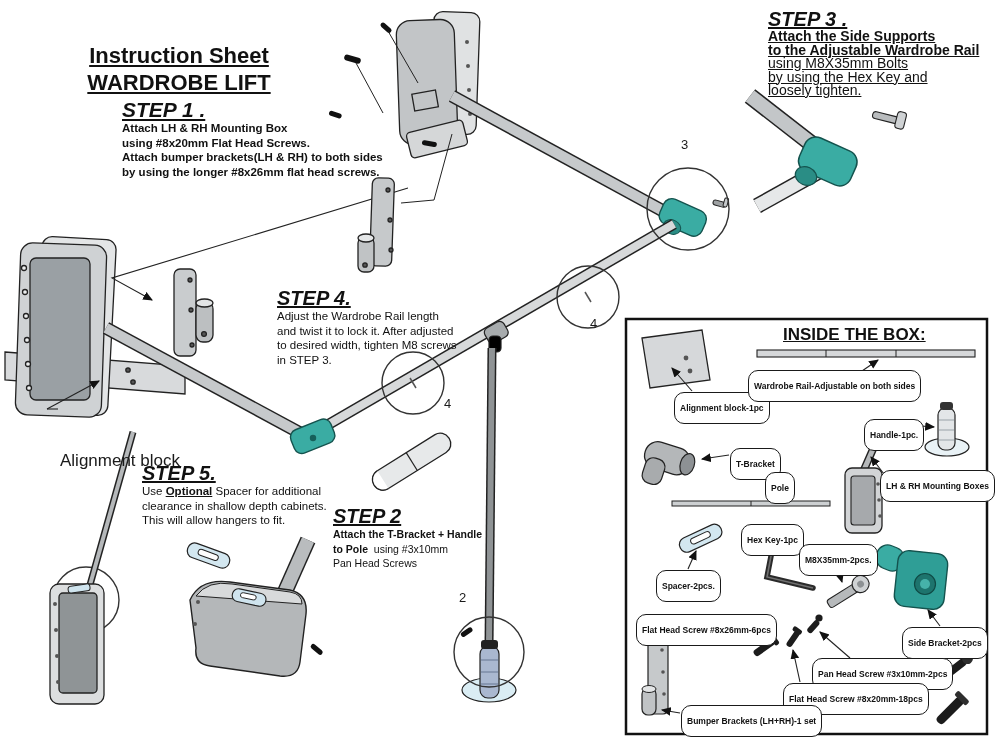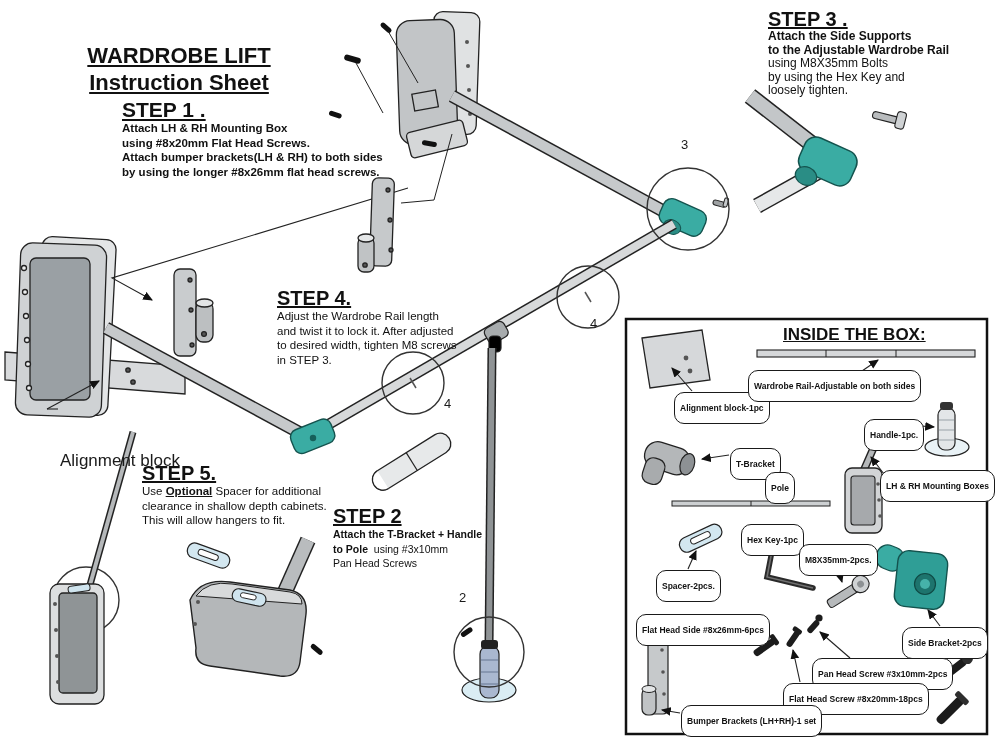--- a/index.html
+++ b/index.html
@@ -3,23 +3,23 @@
 <meta charset="utf-8">
 <style>
   html,body{margin:0;padding:0;background:#fff;}
   .sheet{position:relative;width:997px;height:740px;background:#fff;overflow:hidden;
          font-family:"Liberation Sans",sans-serif;color:#111;}
   svg.art{position:absolute;left:0;top:0;z-index:1;}
   .tb{position:absolute;z-index:2;}
   .u{text-decoration:underline;}
   .b{font-weight:bold;}
   .title-block{left:84px;top:42px;width:190px;text-align:center;font-size:22px;font-weight:bold;line-height:27px;}
-  .step-head{font-weight:bold;text-decoration:underline;font-size:20px;line-height:22px;}
+  .step-head{font-weight:bold;text-decoration:underline;font-size:20px;line-height:22px;font-style:italic;}
   .step-body{font-size:11.5px;line-height:14.5px;}
-  .small-body{font-size:12px;line-height:13.5px;}
+  .small-body{font-size:14px;line-height:13.5px;text-decoration:underline;}
   .pill{position:absolute;z-index:3;border:1.5px solid #1a1a1a;border-radius:10px;background:#fff;
         font-size:8.5px;font-weight:bold;padding:10px 5px;white-space:nowrap;line-height:10px;}
   .marker-num{position:absolute;z-index:3;font-size:13px;font-weight:normal;color:#1a1a1a;}
   .plain-label{position:absolute;z-index:3;font-size:17px;color:#1a1a1a;white-space:nowrap;margin-top:48px;}
   .box-title{position:absolute;z-index:3;font-size:17px;font-weight:bold;text-decoration:underline;white-space:nowrap;}
   .keep{white-space:pre-wrap;}
 </style>
 </head>
 <body>
 
@@ -324,22 +324,22 @@
         <circle cx="970" cy="666" r="5.5" fill="#2e2e2e"></circle>
       </g>
       <g transform="rotate(-45 952 708)">
         <rect x="932" y="704" width="34" height="9" rx="4" fill="#1c1c1c"></rect>
         <rect x="963" y="700" width="6" height="16" rx="2" fill="#2e2e2e"></rect>
       </g>
     </g>
   </svg>
 
   <div class="tb title-block">
+    <div class="u">Instruction Sheet</div>
     <div class="u">WARDROBE LIFT</div>
-    <div class="u">Instruction Sheet</div>
   </div>
 
   <div class="tb" style="left:122px;top:99px;">
     <div class="step-head" style="font-size:21px;">STEP 1 .</div>
     <div class="step-body b">
       <div>Attach LH &amp; RH Mounting Box</div>
       <div>using #8x20mm Flat Head Screws.</div>
       <div>Attach bumper brackets(LH &amp; RH) to both sides</div>
       <div>by using the longer #8x26mm flat head screws.</div>
     </div>
@@ -394,19 +394,19 @@
 
   <div class="pill" style="left:674px;top:392px;">Alignment block-1pc</div>
   <div class="pill" style="left:748px;top:370px;">Wardrobe Rail-Adjustable on both sides</div>
   <div class="pill" style="left:730px;top:448px;">T-Bracket</div>
   <div class="pill" style="left:864px;top:419px;">Handle-1pc.</div>
   <div class="pill" style="left:765px;top:472px;">Pole</div>
   <div class="pill" style="left:880px;top:470px;">LH &amp; RH Mounting Boxes</div>
   <div class="pill" style="left:741px;top:524px;">Hex Key-1pc</div>
   <div class="pill" style="left:799px;top:544px;">M8X35mm-2pcs.</div>
   <div class="pill" style="left:656px;top:570px;">Spacer-2pcs.</div>
-  <div class="pill" style="left:636px;top:614px;">Flat Head Side #8x26mm-6pcs</div>
+  <div class="pill" style="left:636px;top:614px;">Flat Head Screw #8x26mm-6pcs</div>
   <div class="pill" style="left:902px;top:627px;">Side Bracket-2pcs</div>
   <div class="pill" style="left:812px;top:658px;">Pan Head Screw #3x10mm-2pcs</div>
   <div class="pill" style="left:783px;top:683px;">Flat Head Screw #8x20mm-18pcs</div>
   <div class="pill" style="left:681px;top:705px;">Bumper Brackets (LH+RH)-1 set</div>
 
 </div>
 
 </body></html>

